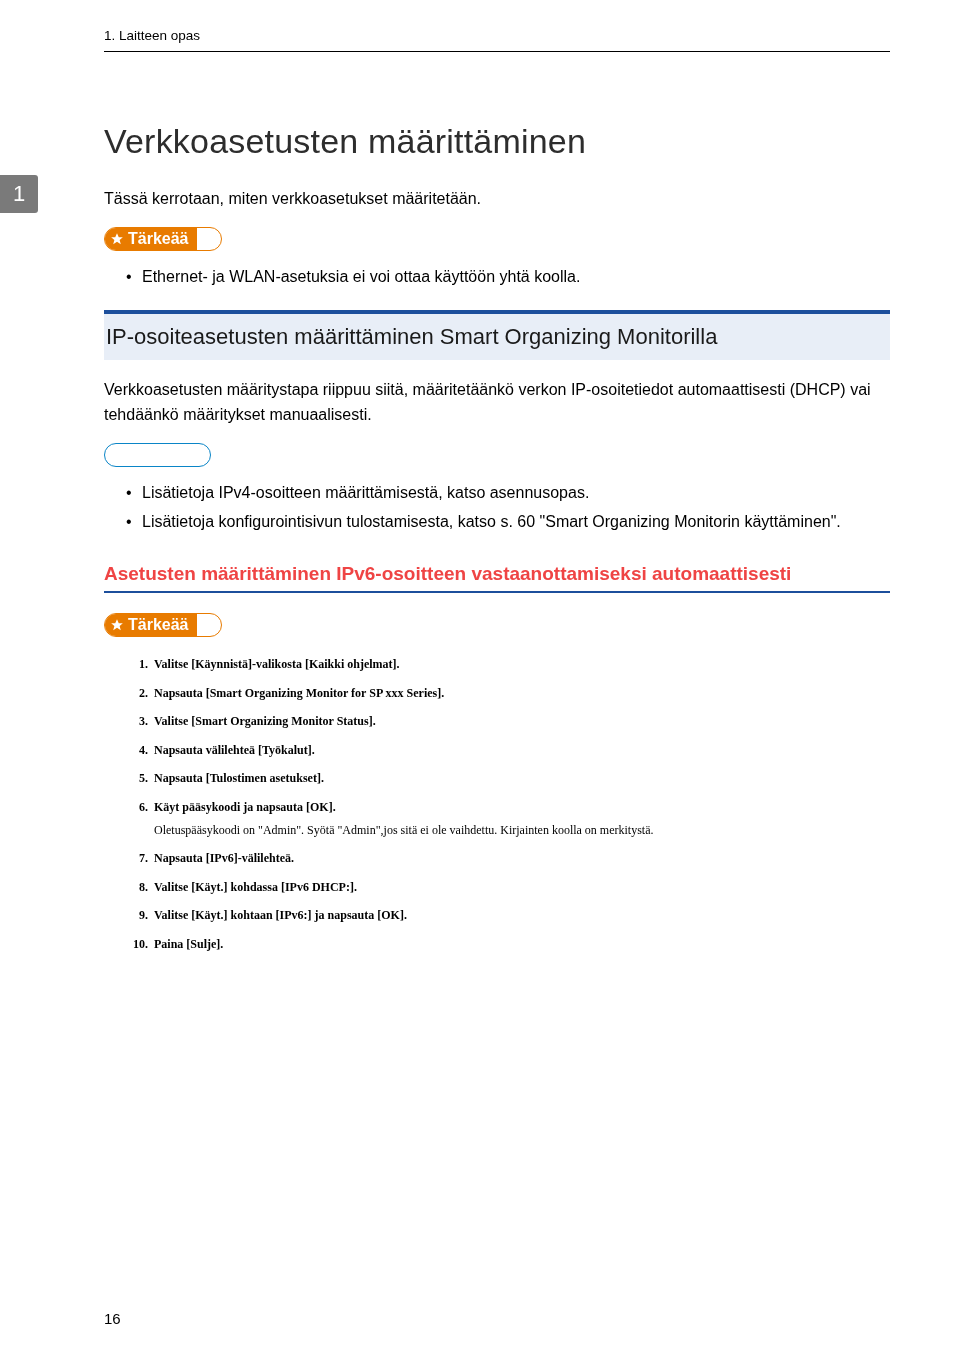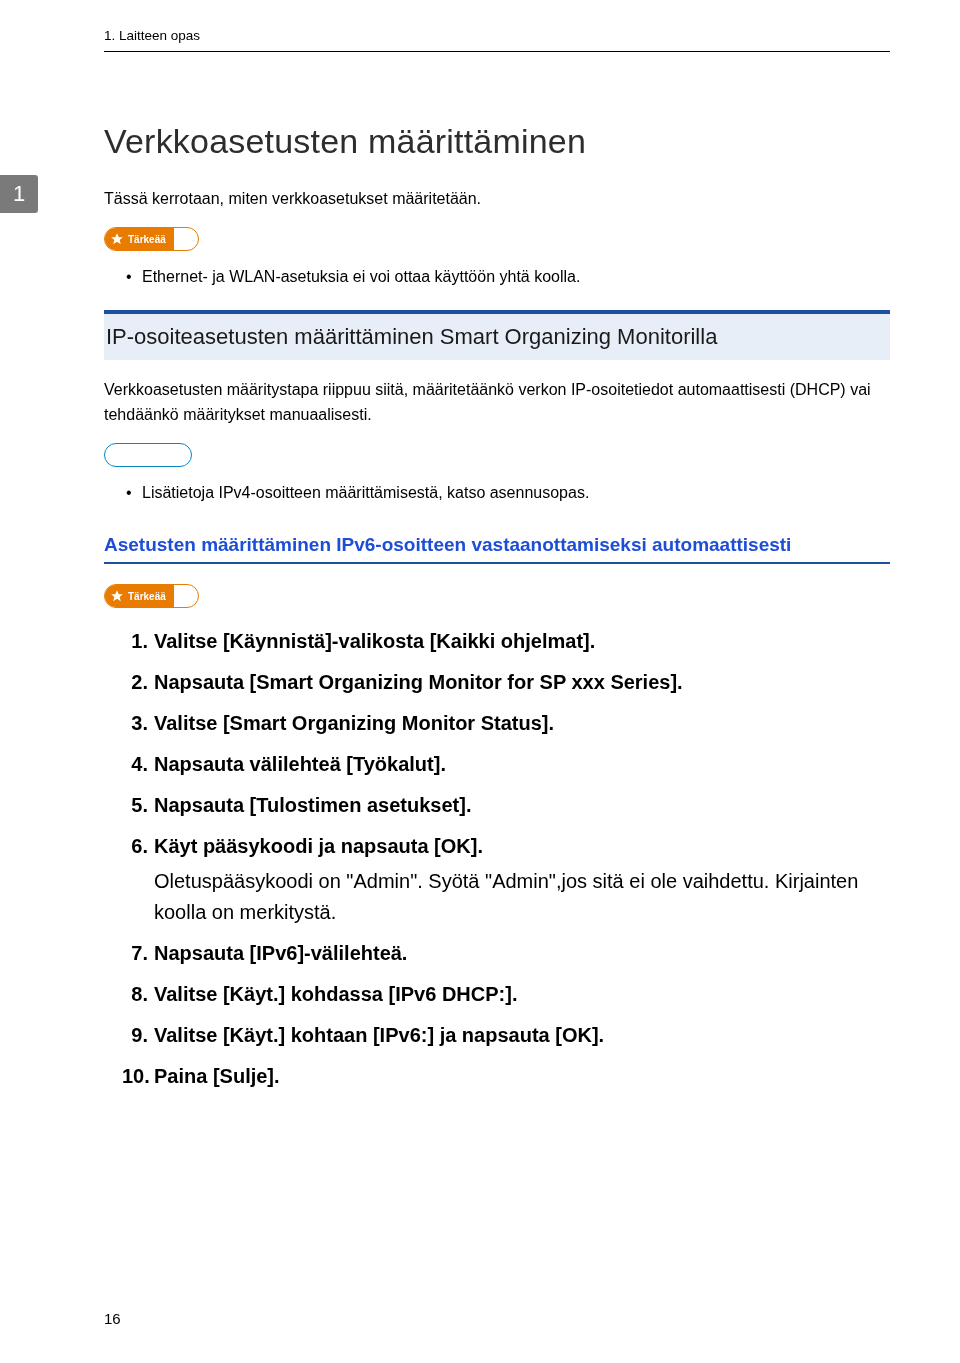--- a/index.html
+++ b/index.html
@@ -59,21 +59,21 @@
   .badge {
     display: inline-flex;
     align-items: center;
     height: 22px;
     border: 1.5px solid #e87b00;
     border-radius: 12px;
     padding: 0 24px 0 0;
     position: relative;
     margin: 6px 0 8px 0;
     overflow: hidden;
-    font-size: 10px;
+    font-size: 16px;
     font-weight: bold;
     color: #fff;
   }
   .badge .badge-fill {
     background: #e87b00;
     display: inline-flex;
     align-items: center;
     height: 22px;
     padding: 0 8px 0 4px;
     gap: 4px;
@@ -117,40 +117,41 @@
     color: #1a1a1a;
     margin: 0 0 18px 0;
     padding: 10px 12px 10px 2px;
   }
   p.body {
     font-size: 16px;
     line-height: 1.55;
     margin: 0 0 10px 0;
   }
   h3.subsect {
-    color: #1d4ed8;
+    color: #ef4444;
     border-bottom: 2px solid #1c4f9c;
     font-size: 19px;
     font-weight: bold;
     margin: 28px 0 14px 0;
     padding-bottom: 6px;
   }
   ol.steps {
     list-style: none;
     counter-reset: step;
     padding: 0 0 0 22px;
     margin: 10px 0 0 0;
   }
   ol.steps > li {
     counter-increment: step;
     position: relative;
     padding-left: 28px;
-    font-size: 20px;
+    font-size: 12px;
     line-height: 1.55;
     margin-bottom: 10px;
+    font-family: Liberation Serif, serif;
   }
   ol.steps > li::before {
     content: counter(step) ".";
     position: absolute;
     left: -4px;
     top: 0;
     width: 26px;
     text-align: right;
     font-weight: bold;
   }
@@ -212,20 +213,21 @@
             <circle cx="12" cy="12" r="10" fill="#fff"></circle>
             <path d="M12 6 v8 M8 11 l4 4 l4 -4" stroke="#0a85c7" stroke-width="2.5" fill="none" stroke-linecap="round" stroke-linejoin="round"></path>
           </svg>
       </span>
       <span>Huom.</span>
     </span>
   </span>
 
   <ul class="bullets">
     <li>Lisätietoja IPv4-osoitteen määrittämisestä, katso asennusopas.</li>
+    <li>Lisätietoja konfigurointisivun tulostamisesta, katso s. 60 "Smart Organizing Monitorin käyttäminen".</li>
   </ul>
 
   <h3 class="subsect">Asetusten määrittäminen IPv6-osoitteen vastaanottamiseksi automaattisesti</h3>
 
   <span class="badge">
     <span class="badge-fill">
       <span class="badge-icon">
         <svg viewBox="0 0 24 24" width="14" height="14">
             <polygon points="12,2 15,9 22,9 16.5,13.5 18.5,21 12,16.5 5.5,21 7.5,13.5 2,9 9,9" fill="#fff"></polygon>
           </svg>

